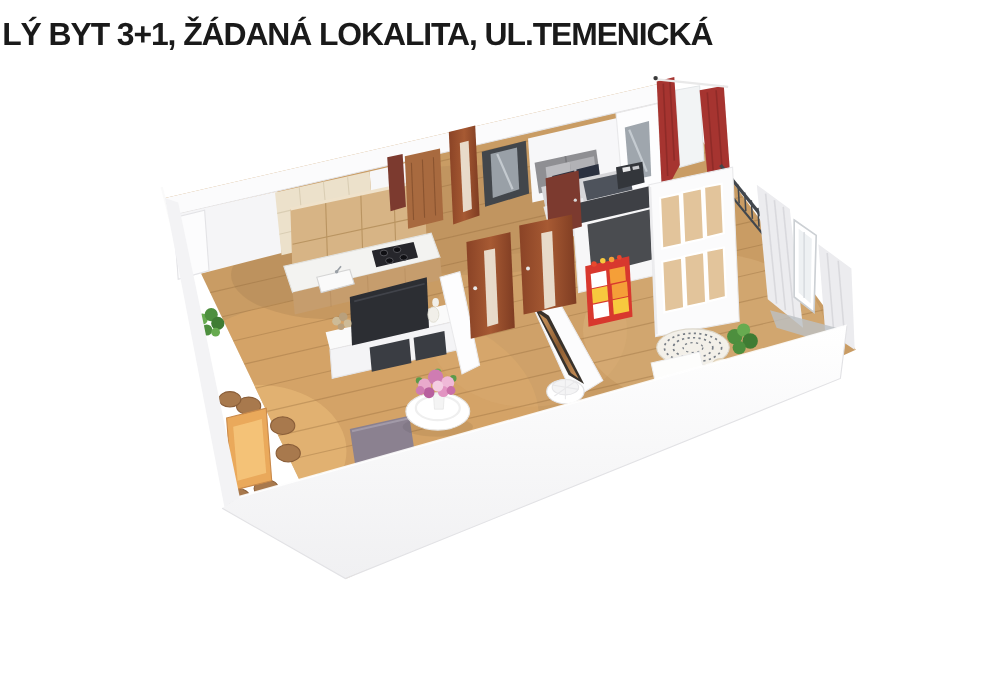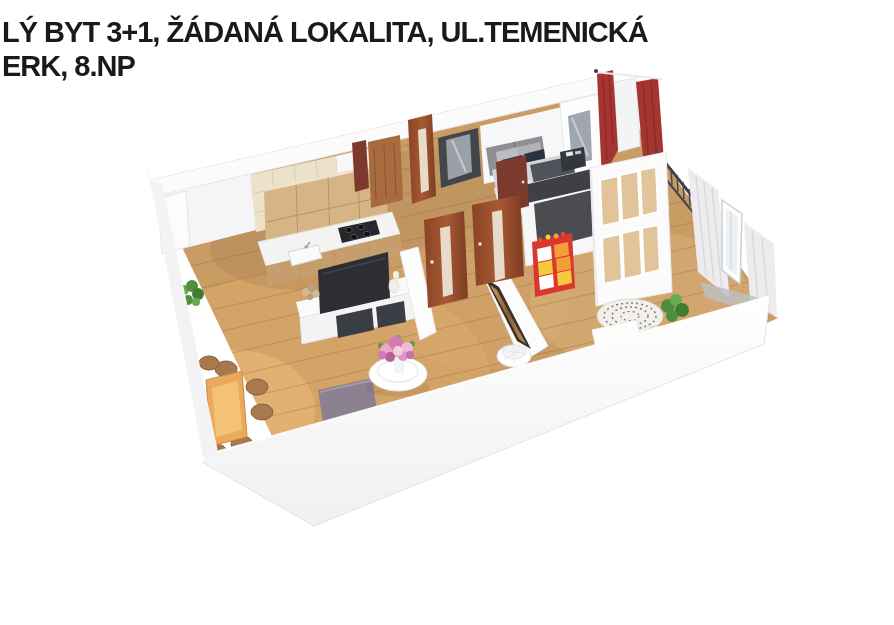--- a/index.html
+++ b/index.html
@@ -31,21 +31,20 @@
   .f-ottoman{fill:var(--rug_gray,#8b8190);}
   .f-dtable{fill:var(--dining_table,#eaa95b);}
   .f-blanket{fill:var(--bed_blanket,#4e535c);}
 </style>
 </head>
 <body>
 
 <div class="page">
 
   <div class="headline l1">LÝ BYT 3+1, ŽÁDANÁ LOKALITA, UL.TEMENICKÁ</div>
-  <div class="headline l2">ERK, 8.NP</div>
 
   <svg class="plan-svg" width="894" height="625" viewBox="0 0 894 625">
     <defs>
       <clipPath id="floorClip">
         <polygon points="150,180 600,76 778,318 315,526"></polygon>
       </clipPath>
       <linearGradient id="doorG" x1="0" y1="0" x2="1" y2="0">
         <stop offset="0" stop-color="#8a4326"></stop>
           <stop offset="0.5" stop-color="#a75a33"></stop>
           <stop offset="1" stop-color="#7e3c22"></stop>

